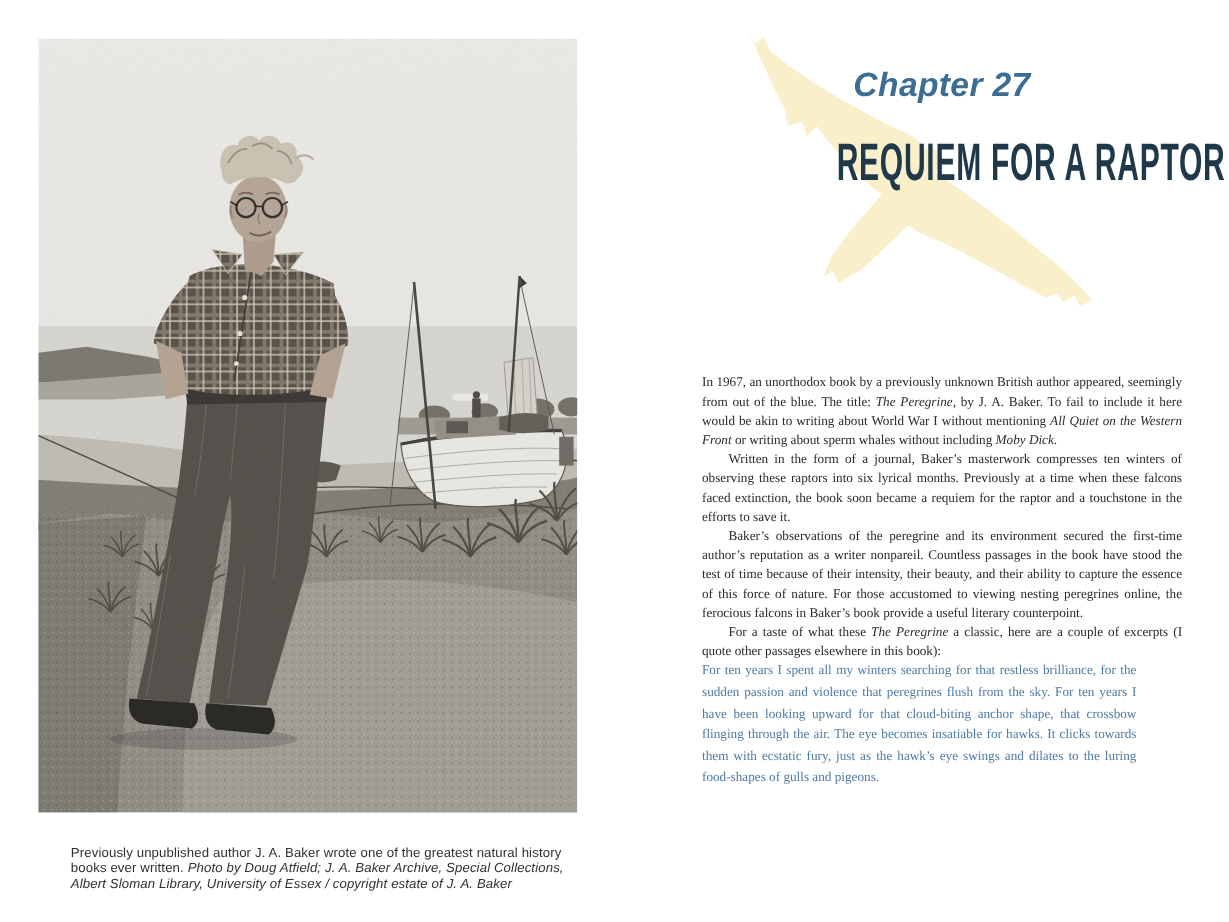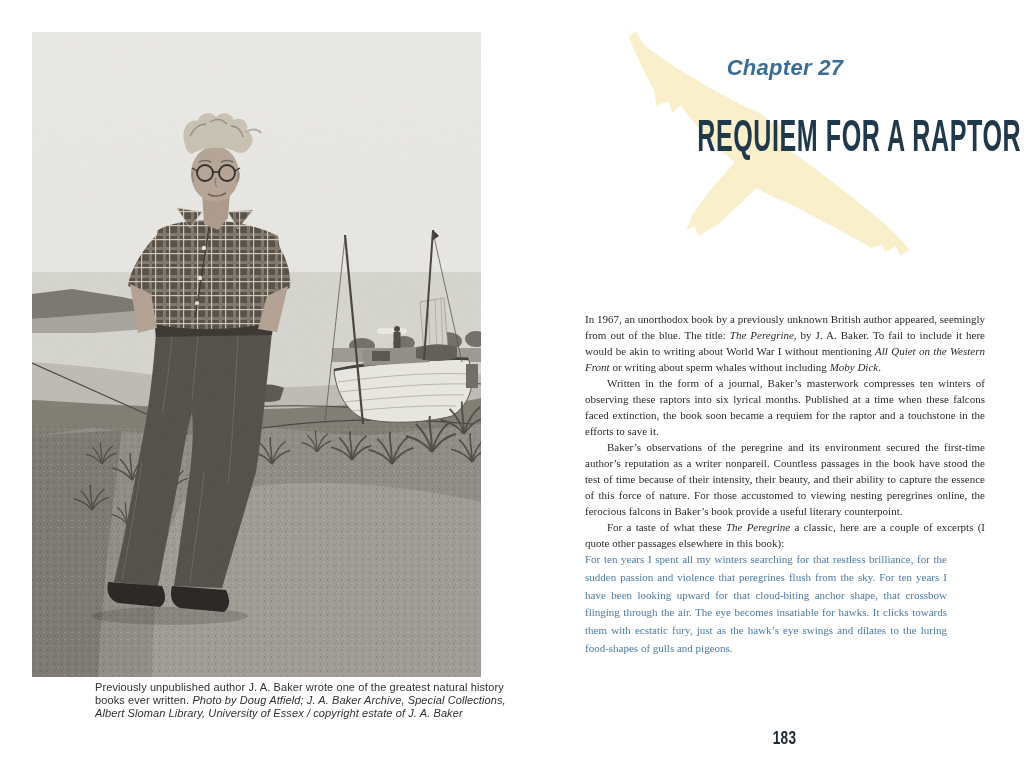--- a/index.html
+++ b/index.html
@@ -7,30 +7,30 @@
     width:1024px;height:768px;position:relative;overflow:hidden;
     background:#ffffff;
     font-family:"Liberation Sans", sans-serif;
   }
   .page{position:absolute;inset:0;}
 
   
   .photo-fig{position:absolute;left:32px;top:32px;width:449px;height:645px;margin:0;}
   .photo-fig svg{display:block;width:449px;height:645px;}
   .caption{
-    position:absolute;left:59px;top:670px;width:424px;
-    font-size:11px;line-height:12.8px;color:#303030;letter-spacing:.1px;margin-left:36px;
+    position:absolute;left:59px;top:694px;width:424px;
+    font-size:11px;line-height:12.8px;color:#303030;letter-spacing:.1px;
   }
   .caption i{font-style:italic;}
 
   
   .bird{position:absolute;left:598px;top:16px;width:332px;height:248px;z-index:0;}
   .chapter-label{
     position:absolute;left:585px;top:55px;width:400px;text-align:center;z-index:2;
-    font-size:22px;font-weight:bold;font-style:italic;
+    font-size:28px;font-weight:bold;font-style:italic;
     color:var(--chapter-blue,#3b6d95);letter-spacing:.3px;
   }
   .chapter-title{position:absolute;left:575px;top:100px;width:420px;text-align:center;z-index:2;margin-top:14px;}
   .chapter-title span{
     display:inline-block;white-space:nowrap;
     font-size:44px;font-weight:bold;letter-spacing:1px;line-height:1;
     transform:scaleX(.57);transform-origin:50% 50%;
     color:var(--title-navy,#20394a);
   }
   .body-text{
@@ -249,23 +249,20 @@
 
   <div class="chapter-label">Chapter 27</div>
 
   <div class="chapter-title">
     <span>REQUIEM FOR A RAPTOR</span>
   </div>
 
   <div class="body-text">
 
   <p class=""><span>In 1967, an unorthodox book by a previously unknown British author appeared, seemingly from out of the blue. The title: </span><i>The Peregrine</i><span>, by J. A. Baker. To fail to include it here would be akin to writing about World War I without mentioning </span><i>All Quiet on the Western Front</i><span> or writing about sperm whales without including </span><i>Moby Dick</i><span>.</span></p>
-      <p class="indent"><span>Written in the form of a journal, Baker’s masterwork compresses ten winters of observing these raptors into six lyrical months. Published at a time when these falcons faced extinction, the book soon became a requiem for the raptor and a touchstone in the efforts to save it.</span></p>
+      <p class="indent"><span>Written in the form of a journal, Baker’s masterwork compresses ten winters of observing these raptors into six lyrical months. Previously at a time when these falcons faced extinction, the book soon became a requiem for the raptor and a touchstone in the efforts to save it.</span></p>
       <p class="indent"><span>Baker’s observations of the peregrine and its environment secured the first-time author’s reputation as a writer nonpareil. Countless passages in the book have stood the test of time because of their intensity, their beauty, and their ability to capture the essence of this force of nature. For those accustomed to viewing nesting peregrines online, the ferocious falcons in Baker’s book provide a useful literary counterpoint.</span></p>
       <p class="indent"><span>For a taste of what these </span><i>The Peregrine</i><span> a classic, here are a couple of excerpts (I quote other passages elsewhere in this book):</span></p>
       <p class="quote">For ten years I spent all my winters searching for that restless brilliance, for the sudden passion and violence that peregrines flush from the sky. For ten years I have been looking upward for that cloud-biting anchor shape, that crossbow flinging through the air. The eye becomes insatiable for hawks. It clicks towards them with ecstatic fury, just as the hawk’s eye swings and dilates to the luring food-shapes of gulls and pigeons.</p>
     </div>
 
-  <div class="page-number">
-    <span>183</span>
-  </div>
 
 </div>
 
 </body></html>

